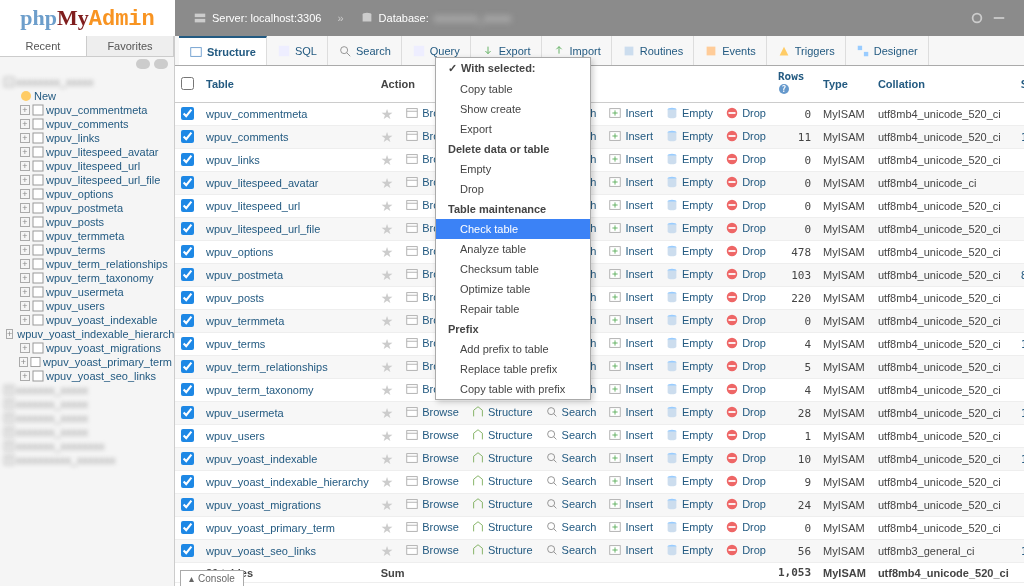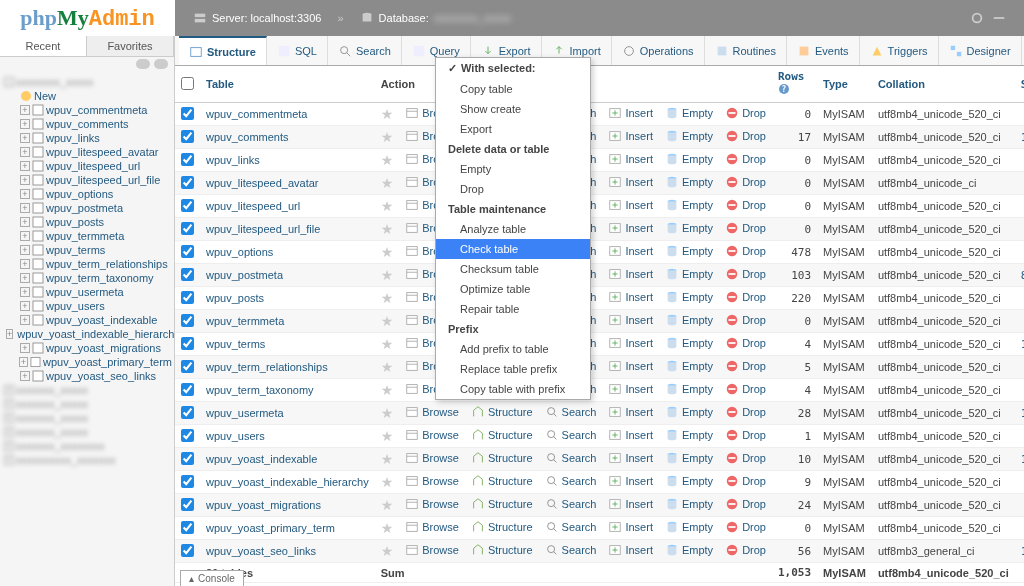--- a/index.html
+++ b/index.html
@@ -2,21 +2,21 @@
 <html><head>
 <meta charset="utf-8">
 <style>
   * { box-sizing: border-box; margin: 0; padding: 0; }
   body { font-family: -apple-system, BlinkMacSystemFont, "Segoe UI", sans-serif; font-size: 11px; background: #fff; color: #444; width: 1024px; height: 586px; overflow: hidden; position: relative; }
   a { color: #235a81; text-decoration: none; cursor: pointer; }
 
   .top-banner { height: 36px; display: flex; align-items: stretch; }
   .logo-slot { width: 175px; display: flex; align-items: center; justify-content: center; background: #fff; }
   .logo { font-family: Georgia, serif; font-size: 22px; font-weight: bold; }
-  .logo .p1 { color: #6d9ecb; } .logo .p2 { color: #15803d; text-align: right; } .logo .p3 { color: #f89422; font-family: Liberation Mono, monospace; }
+  .logo .p1 { color: #6d9ecb; } .logo .p2 { color: #7f1d1d; text-align: right; } .logo .p3 { color: #f89422; font-family: Liberation Mono, monospace; }
   .breadcrumb { flex: 1; background: #8b8b8b; color: #fff; display: flex; align-items: center; padding: 0 10px; font-size: 11px; position: relative; gap: 8px; }
   .bc-seg { display: flex; align-items: center; gap: 5px; padding: 0 8px; }
   .bc-icon { display: inline-block; width: 14px; height: 14px; }
   .bc-blur { filter: blur(3px); color: #ddd; }
   .bc-tools { margin-left: auto; display: flex; gap: 8px; padding-right: 8px; }
 
   .logo-icons { width: 175px; height: 20px; background: #fff; display: flex; justify-content: center; gap: 6px; align-items: center; }
   .small-icon { width: 14px; height: 14px; }
 
   .main-area { position: absolute; left: 0; top: 36px; right: 0; bottom: 0; display: flex; }
@@ -245,26 +245,20 @@
           <span>Export</span>
         </div>
         <div class="tab">
           <svg class="tab-icon" viewBox="0 0 16 16">
             <path d="M8 11 L8 3 M5 6 L8 3 L11 6" stroke="#5a5" fill="none"></path>
           </svg>
           <span>Import</span>
         </div>
         <div class="tab">
           <svg class="tab-icon" viewBox="0 0 16 16">
-            <circle cx="8" cy="8" r="5" fill="none" stroke="#888"></circle>
-          </svg>
-          <span>Operations</span>
-        </div>
-        <div class="tab">
-          <svg class="tab-icon" viewBox="0 0 16 16">
             <rect x="3" y="3" width="10" height="10" fill="#cde"></rect>
           </svg>
           <span>Routines</span>
         </div>
         <div class="tab">
           <svg class="tab-icon" viewBox="0 0 16 16">
             <rect x="3" y="3" width="10" height="10" fill="#fc9"></rect>
           </svg>
           <span>Events</span>
         </div>
@@ -353,21 +347,21 @@
                     <path d="M8 5 L8 11 M5 8 L11 8" stroke="#5a5"></path>
                   </svg>Insert</span></td>
               <td><span class="act"><svg class="act-icon" viewBox="0 0 16 16">
                     <ellipse cx="8" cy="4" rx="5" ry="2" fill="#9cf"></ellipse>
                     <path d="M3 4 L3 12 A5 2 0 0 0 13 12 L13 4" fill="#cde"></path>
                   </svg>Empty</span></td>
               <td><span class="act"><svg class="act-icon" viewBox="0 0 16 16">
                     <circle cx="8" cy="8" r="6" fill="#e66"></circle>
                     <rect x="4" y="7" width="8" height="2" fill="#fff"></rect>
                   </svg>Drop</span></td>
-              <td class="num">17</td>
+              <td class="num">11</td>
               <td>MyISAM</td>
               <td>utf8mb4_unicode_520_ci</td>
               <td class="num mono">13.4 KiB</td>
             </tr>
             <tr>
               <td><input type="checkbox" class="chk" checked="" style=""></td>
               <td><a>wpuv_links</a></td>
               <td><span class="star">★</span></td>
               <td><span class="act"><svg class="act-icon" viewBox="0 0 16 16">
                     <rect x="2" y="3" width="12" height="10" fill="#fff" stroke="#aaa"></rect>
@@ -969,22 +963,22 @@
 
 <div class="ctx-menu" id="ctx-menu">
     <div class="ctx-item head"><span class="ctx-check">✓</span> With selected:</div>
     <div class="ctx-item sub">Copy table</div>
     <div class="ctx-item sub">Show create</div>
     <div class="ctx-item sub">Export</div>
     <div class="ctx-item head">Delete data or table</div>
     <div class="ctx-item sub">Empty</div>
     <div class="ctx-item sub">Drop</div>
     <div class="ctx-item head">Table maintenance</div>
+    <div class="ctx-item sub sel">Check table</div>
     <div class="ctx-item sub">Analyze table</div>
-    <div class="ctx-item sub sel">Check table</div>
     <div class="ctx-item sub">Checksum table</div>
     <div class="ctx-item sub">Optimize table</div>
     <div class="ctx-item sub">Repair table</div>
     <div class="ctx-item head">Prefix</div>
     <div class="ctx-item sub">Add prefix to table</div>
     <div class="ctx-item sub">Replace table prefix</div>
     <div class="ctx-item sub">Copy table with prefix</div>
   </div>
 
 <div class="console-btn">

